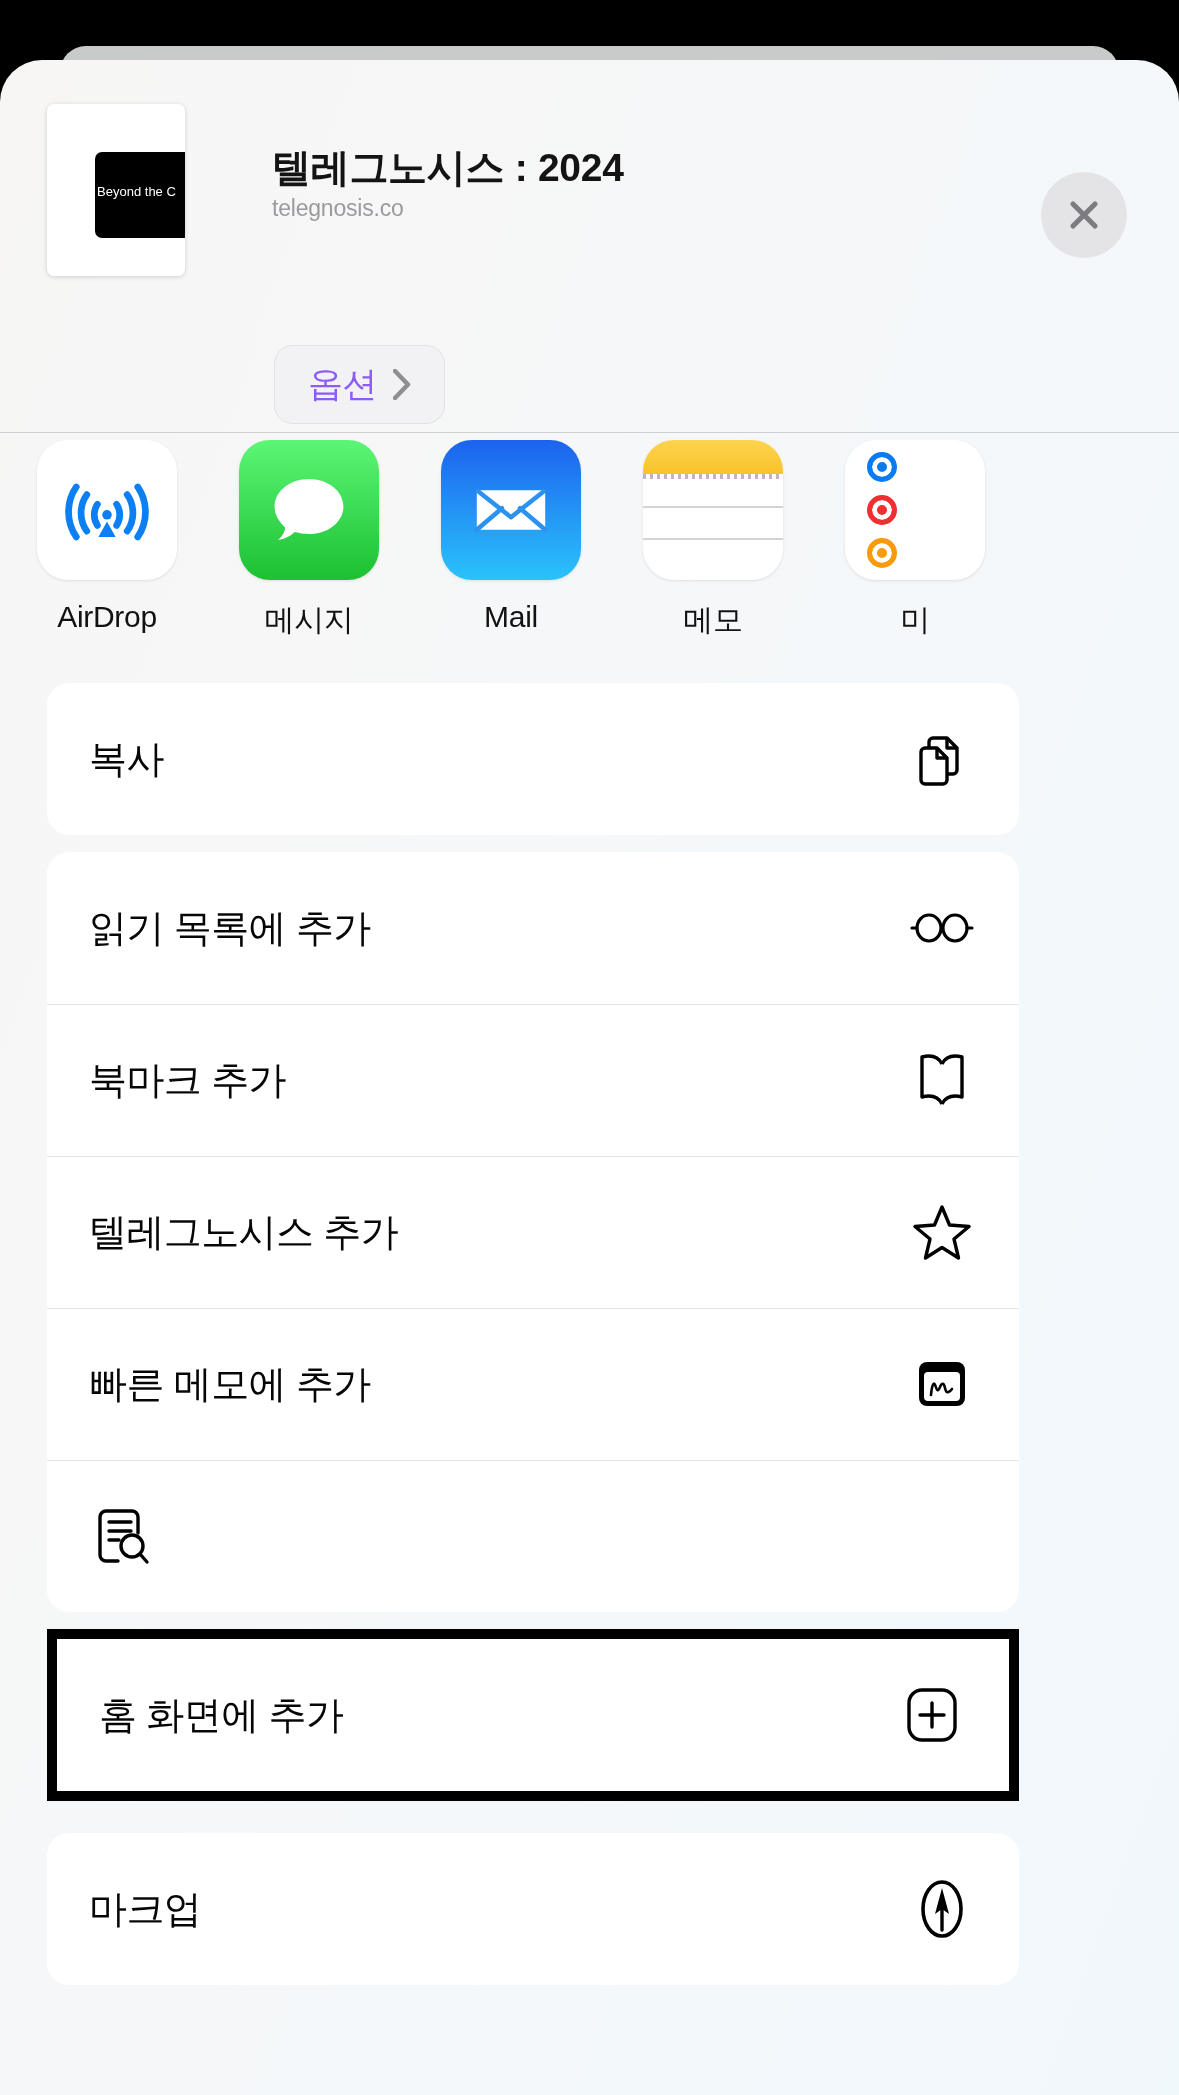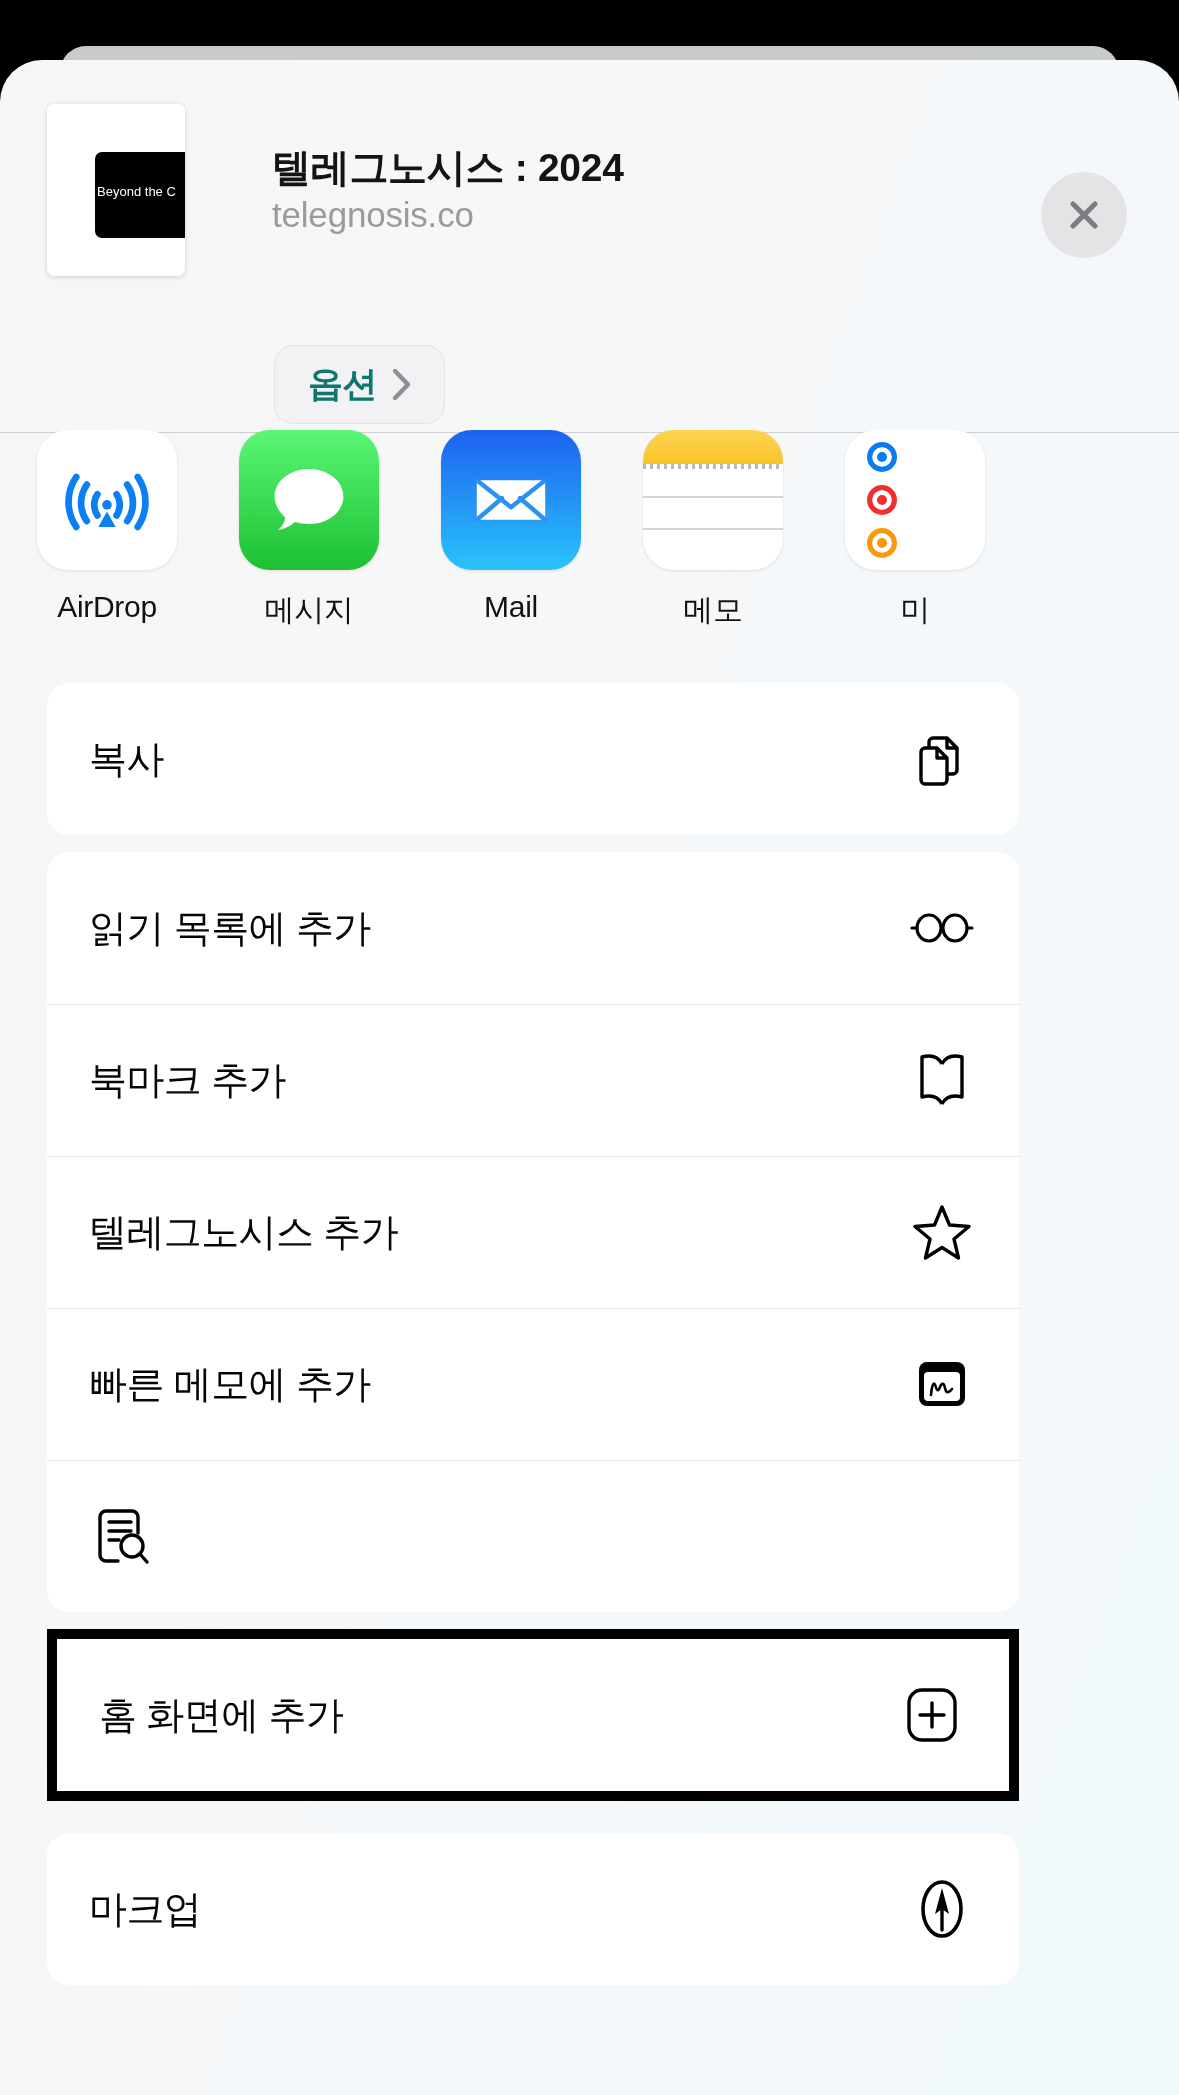--- a/index.html
+++ b/index.html
@@ -48,49 +48,49 @@
     font-family:"Liberation Sans",sans-serif;
   }
 
   .head-title{
     position:absolute; left:272px; top:81px;
     font-size:39px; font-weight:700; color:#141414;
     letter-spacing:-.3px; white-space:nowrap;
   }
   .head-sub{
     position:absolute; left:272px; top:135px;
-    font-size:35px; font-weight:400; color:#9a9a9f;
+    font-size:23px; font-weight:400; color:#9a9a9f;
     letter-spacing:-.2px; white-space:nowrap;
   }
   .options-btn{
     position:absolute; left:274px; top:285px;
     height:79px; padding:0 33px;
     display:flex; align-items:center; gap:16px;
     background:#f2f2f4; border:1px solid #e2e2e5;
     border-radius:19px;
   }
-  .options-label{ font-size:35px; font-weight:700; color:#0f766e; letter-spacing:-.4px; }
+  .options-label{ font-size:35px; font-weight:400; color:#8b5cf6; letter-spacing:-.4px; }
   .chev{ width:18px; height:31px; }
 
   .close-btn{
     position:absolute; right:52px; top:112px;
     width:86px; height:86px; border-radius:50%;
     background:#e4e4e6;
     display:flex; align-items:center; justify-content:center;
   }
   .close-btn svg{ width:40px; height:40px; }
 
   .divider{
     position:absolute; left:0; top:372px; width:1179px; height:1px;
     background:#cfcfd2;
   }
 
   
   .apps{
-    position:absolute; left:0; top:370px; width:1157px; height:250px;
+    position:absolute; left:0; top:380px; width:1157px; height:250px;
     display:flex; align-items:flex-start; padding-left:37px; gap:62px;
     overflow:hidden;
   }
   .app{ width:140px; flex:0 0 140px; display:flex; flex-direction:column; align-items:center; }
   .app-icon{
     width:140px; height:140px; border-radius:31px; overflow:hidden;
     box-shadow:0 1px 3px rgba(0,0,0,.10);
     position:relative; background:#fff;
   }
   .app-label{

